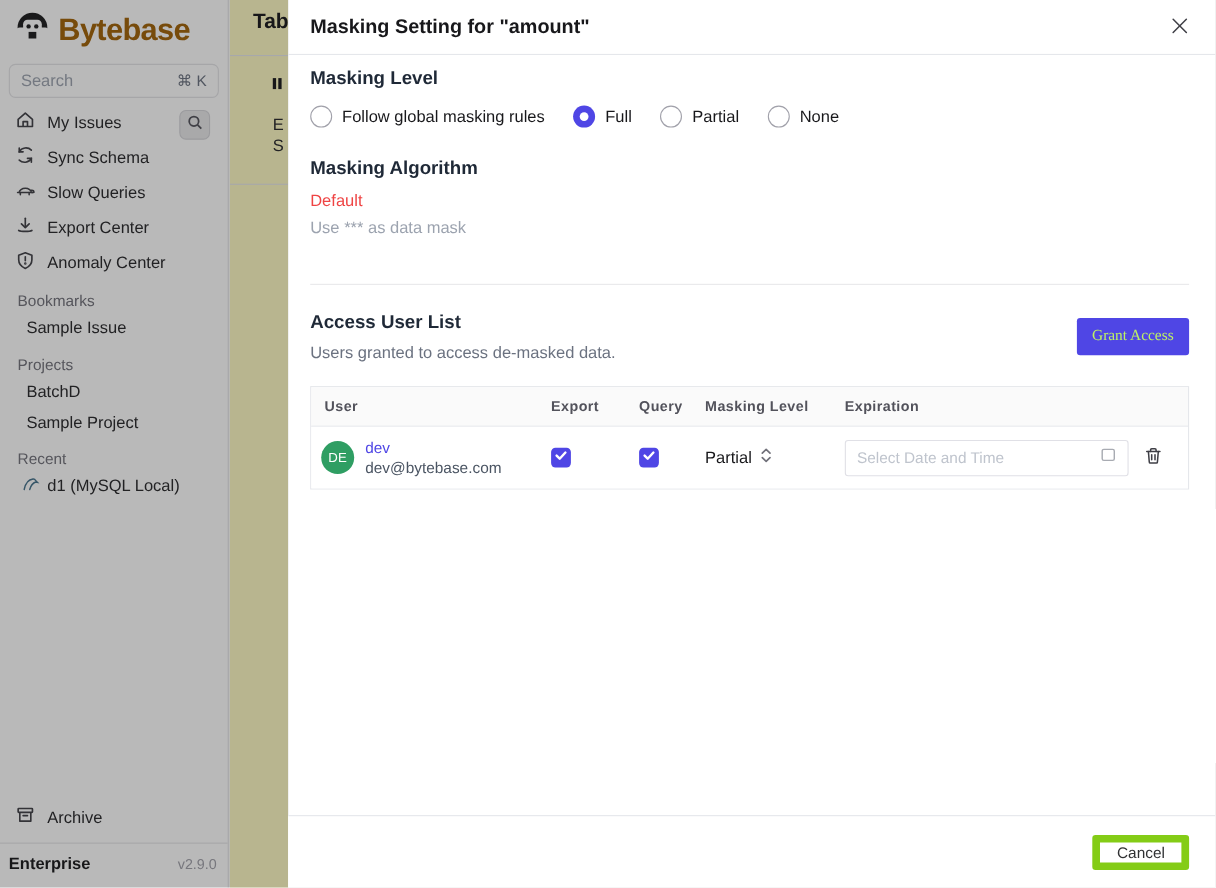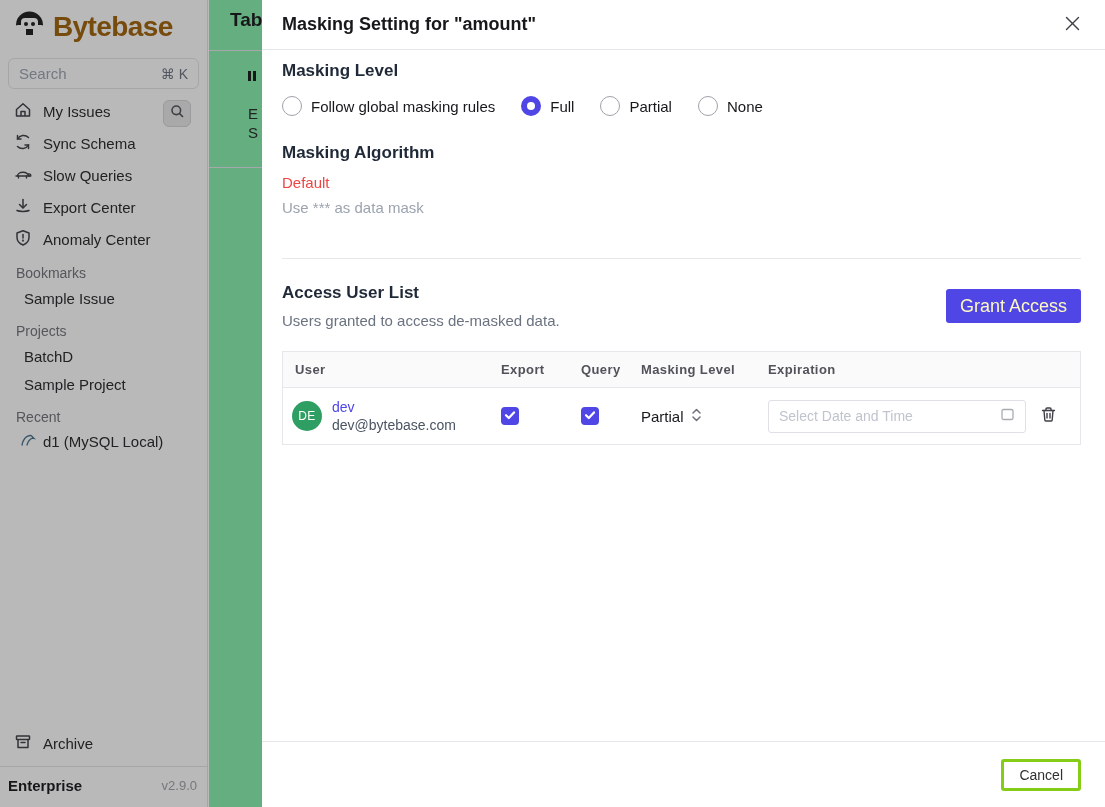--- a/index.html
+++ b/index.html
@@ -33,21 +33,21 @@
   .sidebar-bottom { position:absolute; left:0; right:0; bottom:0; }
   .archive-row { display:flex; align-items:center; gap:11px; padding:11px 14px 12px;
     font-size:15px; color:#27272a; }
   .plan-row { border-top:1px solid #e4e4e7; display:flex; align-items:center;
     justify-content:space-between; padding:10px 10px 13px 8px; }
   .plan-name { font-size:15px; font-weight:700; color:#18181b; }
   .plan-version { font-size:13px; color:#a1a1aa; }
 
   
   .page-strip { position:absolute; left:209px; top:0; width:53px; height:807px;
-    background:#86efac; z-index:1; overflow:hidden; }
+    background:#fef9c3; z-index:1; overflow:hidden; }
   .strip-title { position:absolute; left:21px; top:9px; font-size:19px; font-weight:600;
     color:#18181b; white-space:nowrap; }
   .strip-div1 { position:absolute; left:0; top:50px; width:100%; height:1px; background:#e5e7eb; }
   .strip-bars { position:absolute; left:39px; top:71px; display:flex; gap:2px; }
   .strip-bars i { display:block; width:3px; height:10px; background:#18181b; }
   .strip-e { position:absolute; left:39px; top:105px; font-size:15px; color:#27272a; }
   .strip-s { position:absolute; left:39px; top:124px; font-size:15px; color:#27272a; }
   .strip-div2 { position:absolute; left:0; top:167px; width:100%; height:1px; background:#e5e7eb; }
 
   
@@ -69,23 +69,23 @@
   .radio-circle.on { border:none; background:#4f46e5; position:relative; }
   .radio-circle.on::after { content:""; position:absolute; inset:6px; background:#fff;
     border-radius:50%; }
   .algo-heading { margin-top:27px; }
   .algo-name { margin-top:11px; font-size:15px; color:#ef4444; }
   .algo-desc { margin-top:8px; font-size:15px; color:#9ca3af; }
   .divider { height:1px; background:#e8e8ea; margin-top:42px; }
   .access-row { margin-top:24px; display:flex; justify-content:space-between;
     align-items:center; }
   .access-sub { margin-top:9px; font-size:15px; color:#6b7280; }
-  .grant-btn { background:#4f46e5; color:#fef9c3; border:none; border-radius:3px;
-    height:34px; padding:0 14px; font-size:18px; cursor:pointer;
-    font-family:Liberation Sans, sans-serif; }
+  .grant-btn { background:#4f46e5; color:#bef264; border:none; border-radius:3px;
+    height:34px; padding:0 14px; font-size:14px; cursor:pointer;
+    font-family:Liberation Serif, serif; }
 
   
   .tbl { margin-top:22px; border:1px solid #e5e7eb; }
   .tr { display:grid; grid-template-columns:206px 80px 60px 127px 270px 54px;
     align-items:center; }
   .tr.head { background:#fafafa; border-bottom:1px solid #e5e7eb; }
   .th { padding:10px 0 10px 12px; font-size:13px; color:#52525b; letter-spacing:0.4px;font-weight:bold; }
   .tr.bodyrow { height:56px; background:#fff; }
   .user-cell { display:flex; align-items:center; gap:10px; padding-left:9px; }
   .avatar { width:30px; height:30px; border-radius:50%; background:#2f9e63; color:#fff;
@@ -102,21 +102,21 @@
     display:flex; align-items:center; padding:0 10px; background:#fff; }
   .date-wrap input { border:none; outline:none; flex:1; font-size:14px; min-width:0;
     color:#303133; font-family:"Liberation Sans","DejaVu Sans",sans-serif; }
   .date-wrap input::placeholder { color:#bfc4cd; }
   .trash-btn { background:none; border:none; cursor:pointer; margin-left:14px;
     display:flex; align-items:center; justify-content:center; }
 
   .modal-footer { position:absolute; left:0; right:0; bottom:0; height:66px;
     border-top:1px solid #e5e7eb; display:flex; align-items:center;
     justify-content:flex-end; padding-right:24px; background:#fff; }
-  .cancel-btn { height:32px; padding:0 15px; background:#fff; border:3px solid #84cc16;
+  .cancel-btn { height:32px; padding:0 15px; background:#fff; border:7px solid #84cc16;
     border-radius:3px; font-size:14px; color:#303133; cursor:pointer;
     font-family:"Liberation Sans","DejaVu Sans",sans-serif; }
 </style>
 </head>
 <body>
 
 <div class="screen">
 
   <aside class="sidebar">
     <div class="brand">

